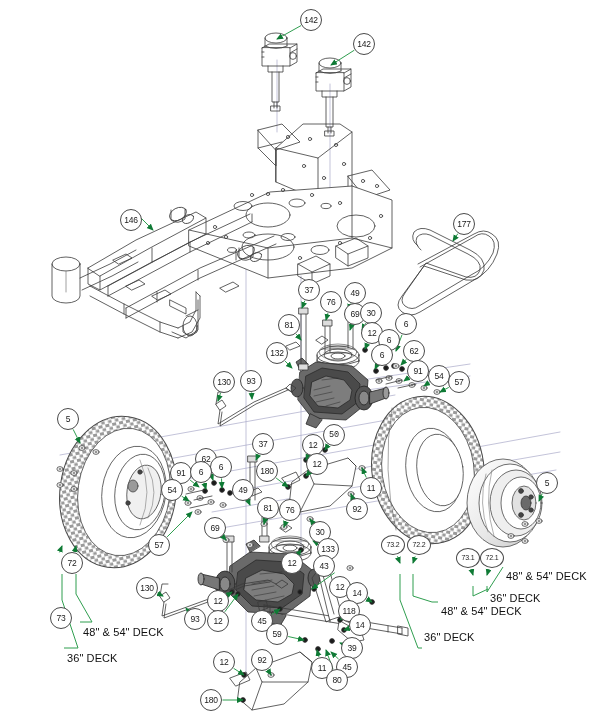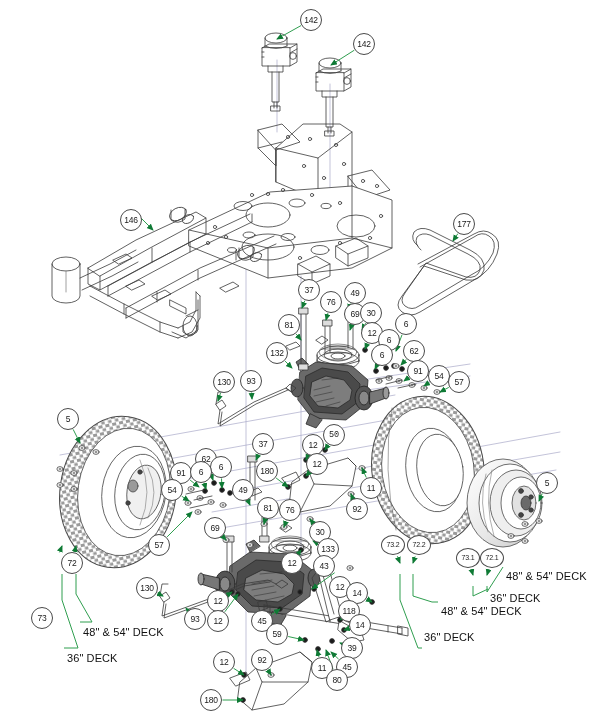--- a/index.html
+++ b/index.html
@@ -626,21 +626,21 @@
       <div class="callout" style="left: 547px; top: 483px;">5</div>
       <div class="callout" style="left: 172px; top: 490px;">54</div>
       <div class="callout" style="left: 243px; top: 490px;">49</div>
       <div class="callout" style="left: 268px; top: 508px;">81</div>
       <div class="callout" style="left: 290px; top: 510px;">76</div>
       <div class="callout" style="left: 357px; top: 509px;">92</div>
       <div class="callout" style="left: 215px; top: 528px;">69</div>
       <div class="callout" style="left: 320px; top: 532px;">30</div>
       <div class="callout" style="left: 159px; top: 545px;">57</div>
       <div class="callout" style="left: 328px; top: 549px;">133</div>
-      <div class="callout" style="left: 42px; top: 563px; margin-top: 44px;">73</div>
+      <div class="callout" style="left: 61px; top: 563px; margin-top: 44px;">73</div>
       <div class="callout" style="left: 72px; top: 563px;">72</div>
       <div class="callout" style="left: 292px; top: 563px;">12</div>
       <div class="callout" style="left: 324px; top: 566px;">43</div>
       <div class="callout" style="left: 340px; top: 587px;">12</div>
       <div class="callout" style="left: 357px; top: 593px;">14</div>
       <div class="callout" style="left: 147px; top: 588px;">130</div>
       <div class="callout" style="left: 195px; top: 619px;">93</div>
       <div class="callout" style="left: 218px; top: 601px;">12</div>
       <div class="callout" style="left: 218px; top: 621px;">12</div>
       <div class="callout wide" style="left: 393px; top: 545px;">73.2</div>

